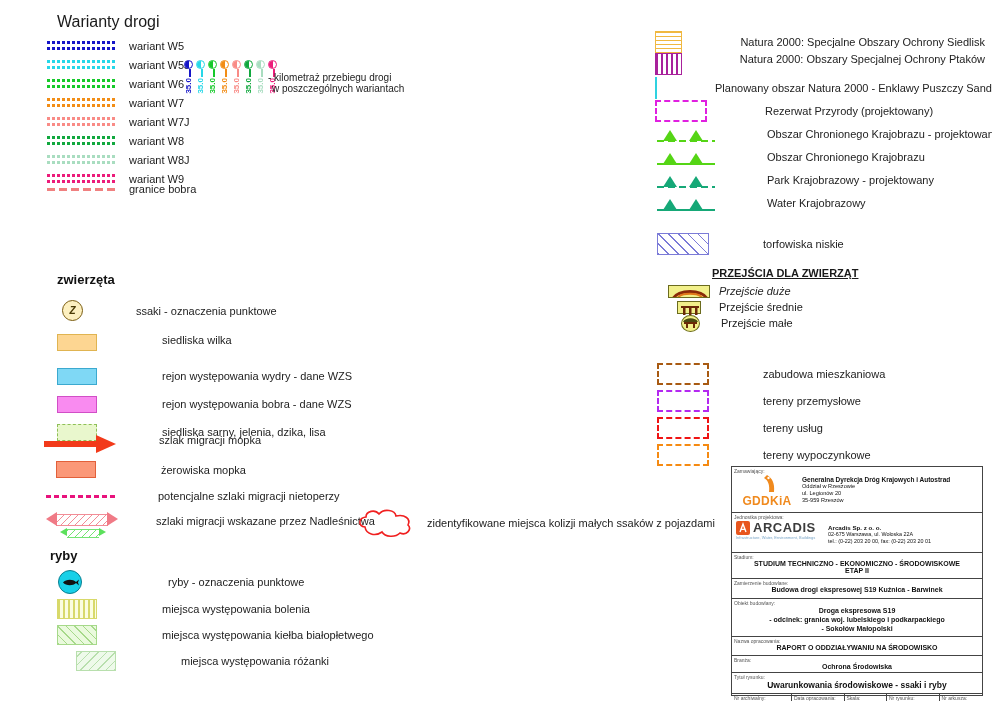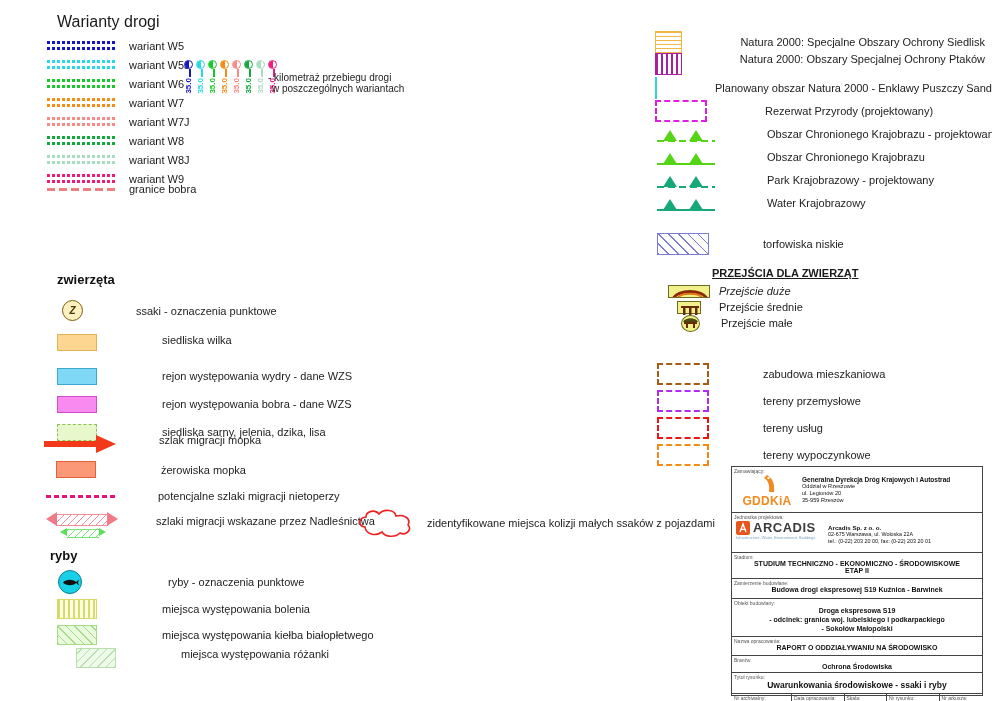--- a/index.html
+++ b/index.html
@@ -305,21 +305,21 @@
 
   <div class="abs" id="fish-areas" style="left:57px;top:596px;width:420px;">
       <div style="display: flex; align-items: center; height: 26px;">
         <div class="hbox" style="width: 40px; height: 20px; box-sizing: border-box; border: 1px solid rgb(216, 217, 106); background-color: rgb(251, 253, 224); background-image: repeating-linear-gradient(to right, rgb(216, 217, 106) 0px, rgb(216, 217, 106) 2px, transparent 2px, transparent 5px);"></div>
         <span class="lbl" style="margin-left: 65px;">miejsca występowania bolenia</span>
       </div>
       <div style="display: flex; align-items: center; height: 26px;">
         <div class="hbox" style="width: 40px; height: 20px; box-sizing: border-box; border: 1px solid rgb(166, 217, 138); background-color: rgb(234, 250, 221); background-image: repeating-linear-gradient(45deg, rgb(166, 217, 138) 0px, rgb(166, 217, 138) 1px, transparent 1px, transparent 6px);"></div>
         <span class="lbl" style="margin-left: 65px;">miejsca występowania kiełba białopłetwego</span>
       </div>
-      <div style="display: flex; align-items: flex-start; height: 26px; padding-left: 19px;">
+      <div style="display: flex; align-items: center; height: 26px; padding-left: 19px;">
         <div class="hbox" style="width: 40px; height: 20px; box-sizing: border-box; border: 1px solid rgb(184, 223, 173); background-color: rgb(238, 250, 234); background-image: repeating-linear-gradient(-45deg, rgb(184, 223, 173) 0px, rgb(184, 223, 173) 1px, transparent 1px, transparent 6px);"></div>
         <span class="lbl" style="margin-left: 65px;">miejsca występowania różanki</span>
       </div>
     </div>
 
   <div class="abs" id="protected" style="left:655px;top:30px;width:330px;">
       <div style="display: flex; align-items: center; height: 23px;">
         <div class="pbox" style="border:1px solid #f0b840;background-image:repeating-linear-gradient(to bottom,#f0b840 0 1px,transparent 1px 4px);"></div>
         <span class="lbl" style="margin-left:4px;padding-left:54px;">Natura 2000: Specjalne Obszary Ochrony Siedlisk</span>
       </div>

